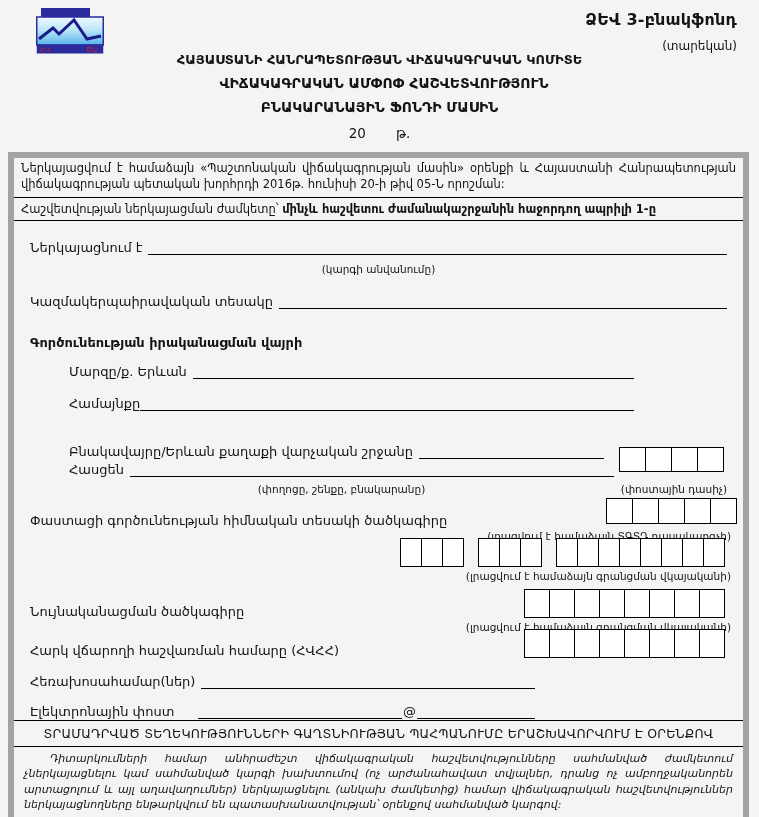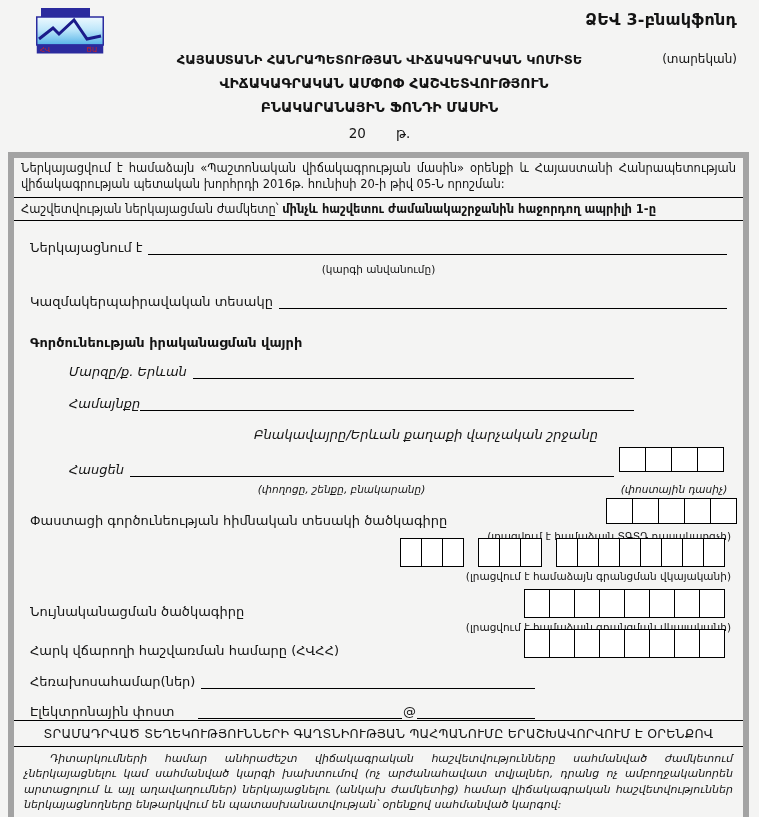--- a/index.html
+++ b/index.html
@@ -9,21 +9,21 @@
     font-family:"DejaVu Sans", sans-serif;
     color:#141414;
     -webkit-font-smoothing:antialiased;
   }
   .page { position:relative; width:759px; height:817px; overflow:hidden; }
 
   
   .logo { position:absolute; left:36px; top:8px; }
   .form-code-block { position:absolute; right:22px; top:10px; text-align:right; }
   .form-code { font-size:16px; font-weight:bold; letter-spacing:.2px; }
-  .periodicity { font-size:12px; margin-top:23px; }
+  .periodicity { font-size:12px; margin-top:10px; }
 
   .titles { position:absolute; left:0; top:52px; width:100%; text-align:center; }
   .title-1 { font-size:13px; font-weight:bold; }
   .title-2 { font-size:14px; font-weight:bold; margin-top:8px;margin-left:9px; }
   .title-3 { font-size:14px; font-weight:bold; margin-top:8px; }
   .year-line { font-size:13.5px; margin-top:10px; }
   .year-gap { display:inline-block; width:30px; }
 
   
   .doc-table {
@@ -42,21 +42,21 @@
     flex:1; overflow:hidden;
     font-size:11px; font-style:italic; line-height:1.4;
     padding:4px 10px 4px 10px; text-align:justify; text-indent:26px;
   }
 
   
   .fline { position:absolute; display:flex; align-items:flex-end; }
   .fline .lbl { white-space:nowrap; font-size:13px; padding-right:6px; }
   .fline .fill { flex:1; border-bottom:1px solid #000; height:15px; }
   .fline .fill.fixed { flex:none; }
-  .italic { font-style:italic; }
+  .italic { }
   .bold-heading { position:absolute; font-size:13px; font-weight:bold; }
   .hint { position:absolute; font-size:10.5px; }
   .hint.center { text-align:center; }
   .hint.right { text-align:right; }
 
   .boxes { position:absolute; display:flex; }
   .cell { width:26px; height:26px; background:#fff; border:1px solid #000; box-sizing:border-box; }
   .cell + .cell { margin-left:-1px; }
   .boxes.small .cell { width:22px; height:29px; }
   .boxes.postal .cell { width:27px; height:25px; }
@@ -131,21 +131,21 @@
       <div class="fline italic" style="top:142px; left:55px; width:565px;">
         <span class="lbl">Մարզը/ք. Երևան</span>
         <span class="fill"></span>
       </div>
 
       <div class="fline italic" style="top:174px; left:55px; width:565px;">
         <span class="lbl" style="padding-right:0;">Համայնքը</span>
         <span class="fill"></span>
       </div>
 
-      <div class="fline italic" style="top:206px; left:55px; width:535px;flex-direction:column;">
+      <div class="fline italic" style="top:222px; left:55px; width:535px;">
         <span class="lbl">Բնակավայրը/Երևան քաղաքի վարչական շրջանը</span>
         <span class="fill"></span>
       </div>
 
       <div class="fline italic" style="top:240px; left:55px; width:545px;">
         <span class="lbl">Հասցեն</span>
         <span class="fill"></span>
       </div>
       <div class="boxes postal" style="top:226px; left:605px;">
           <div class="cell"></div>

